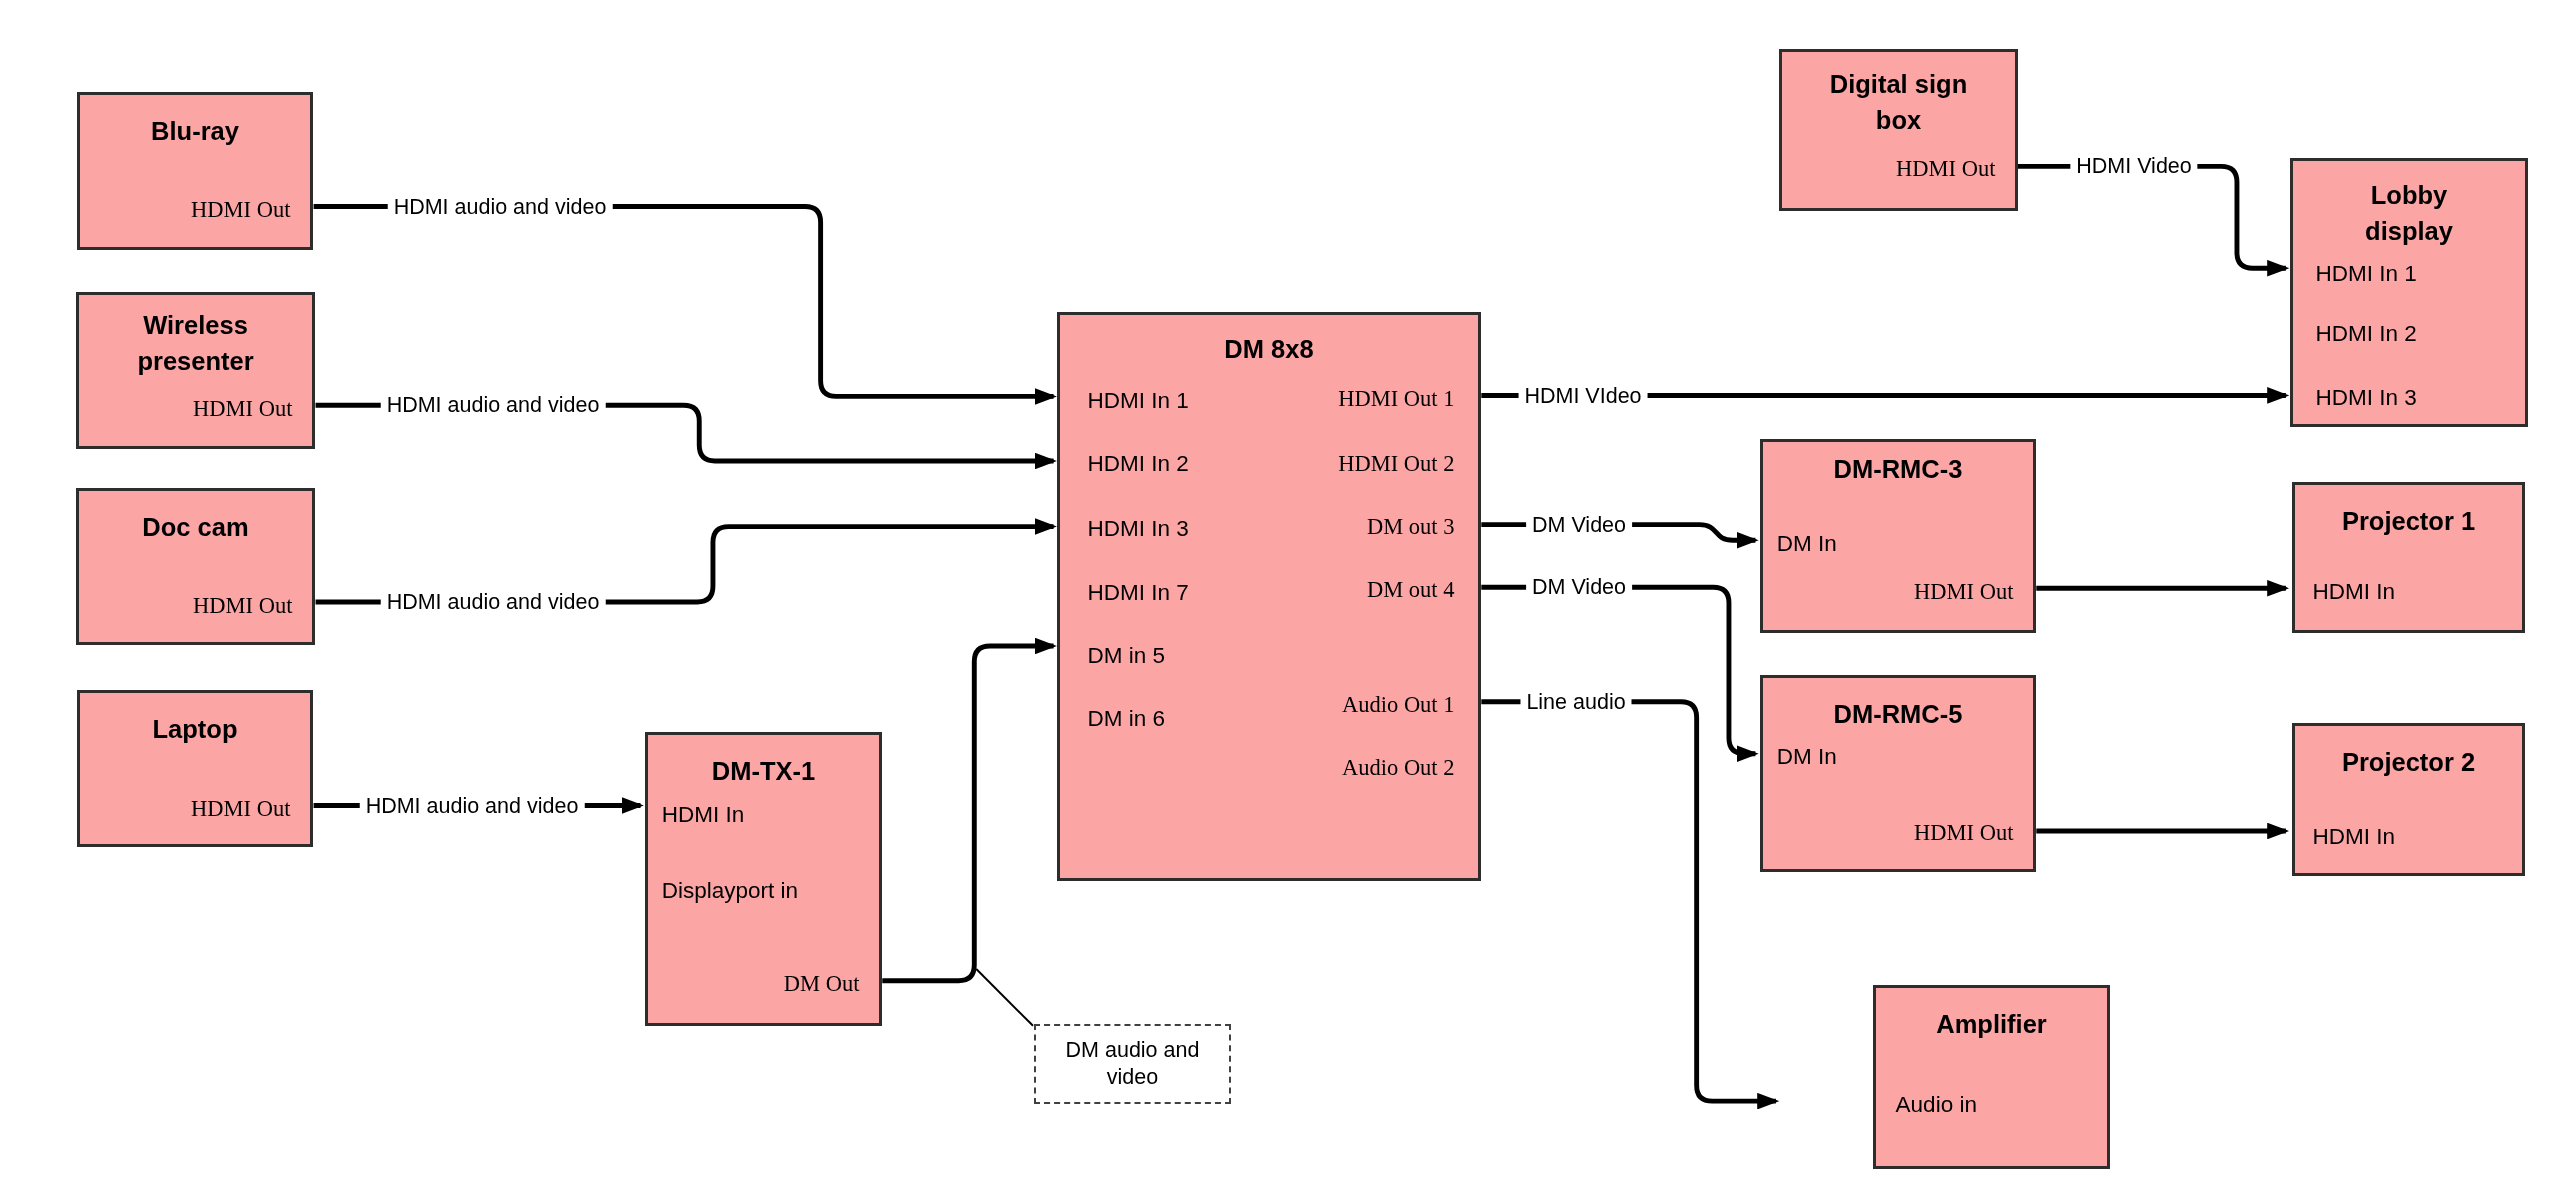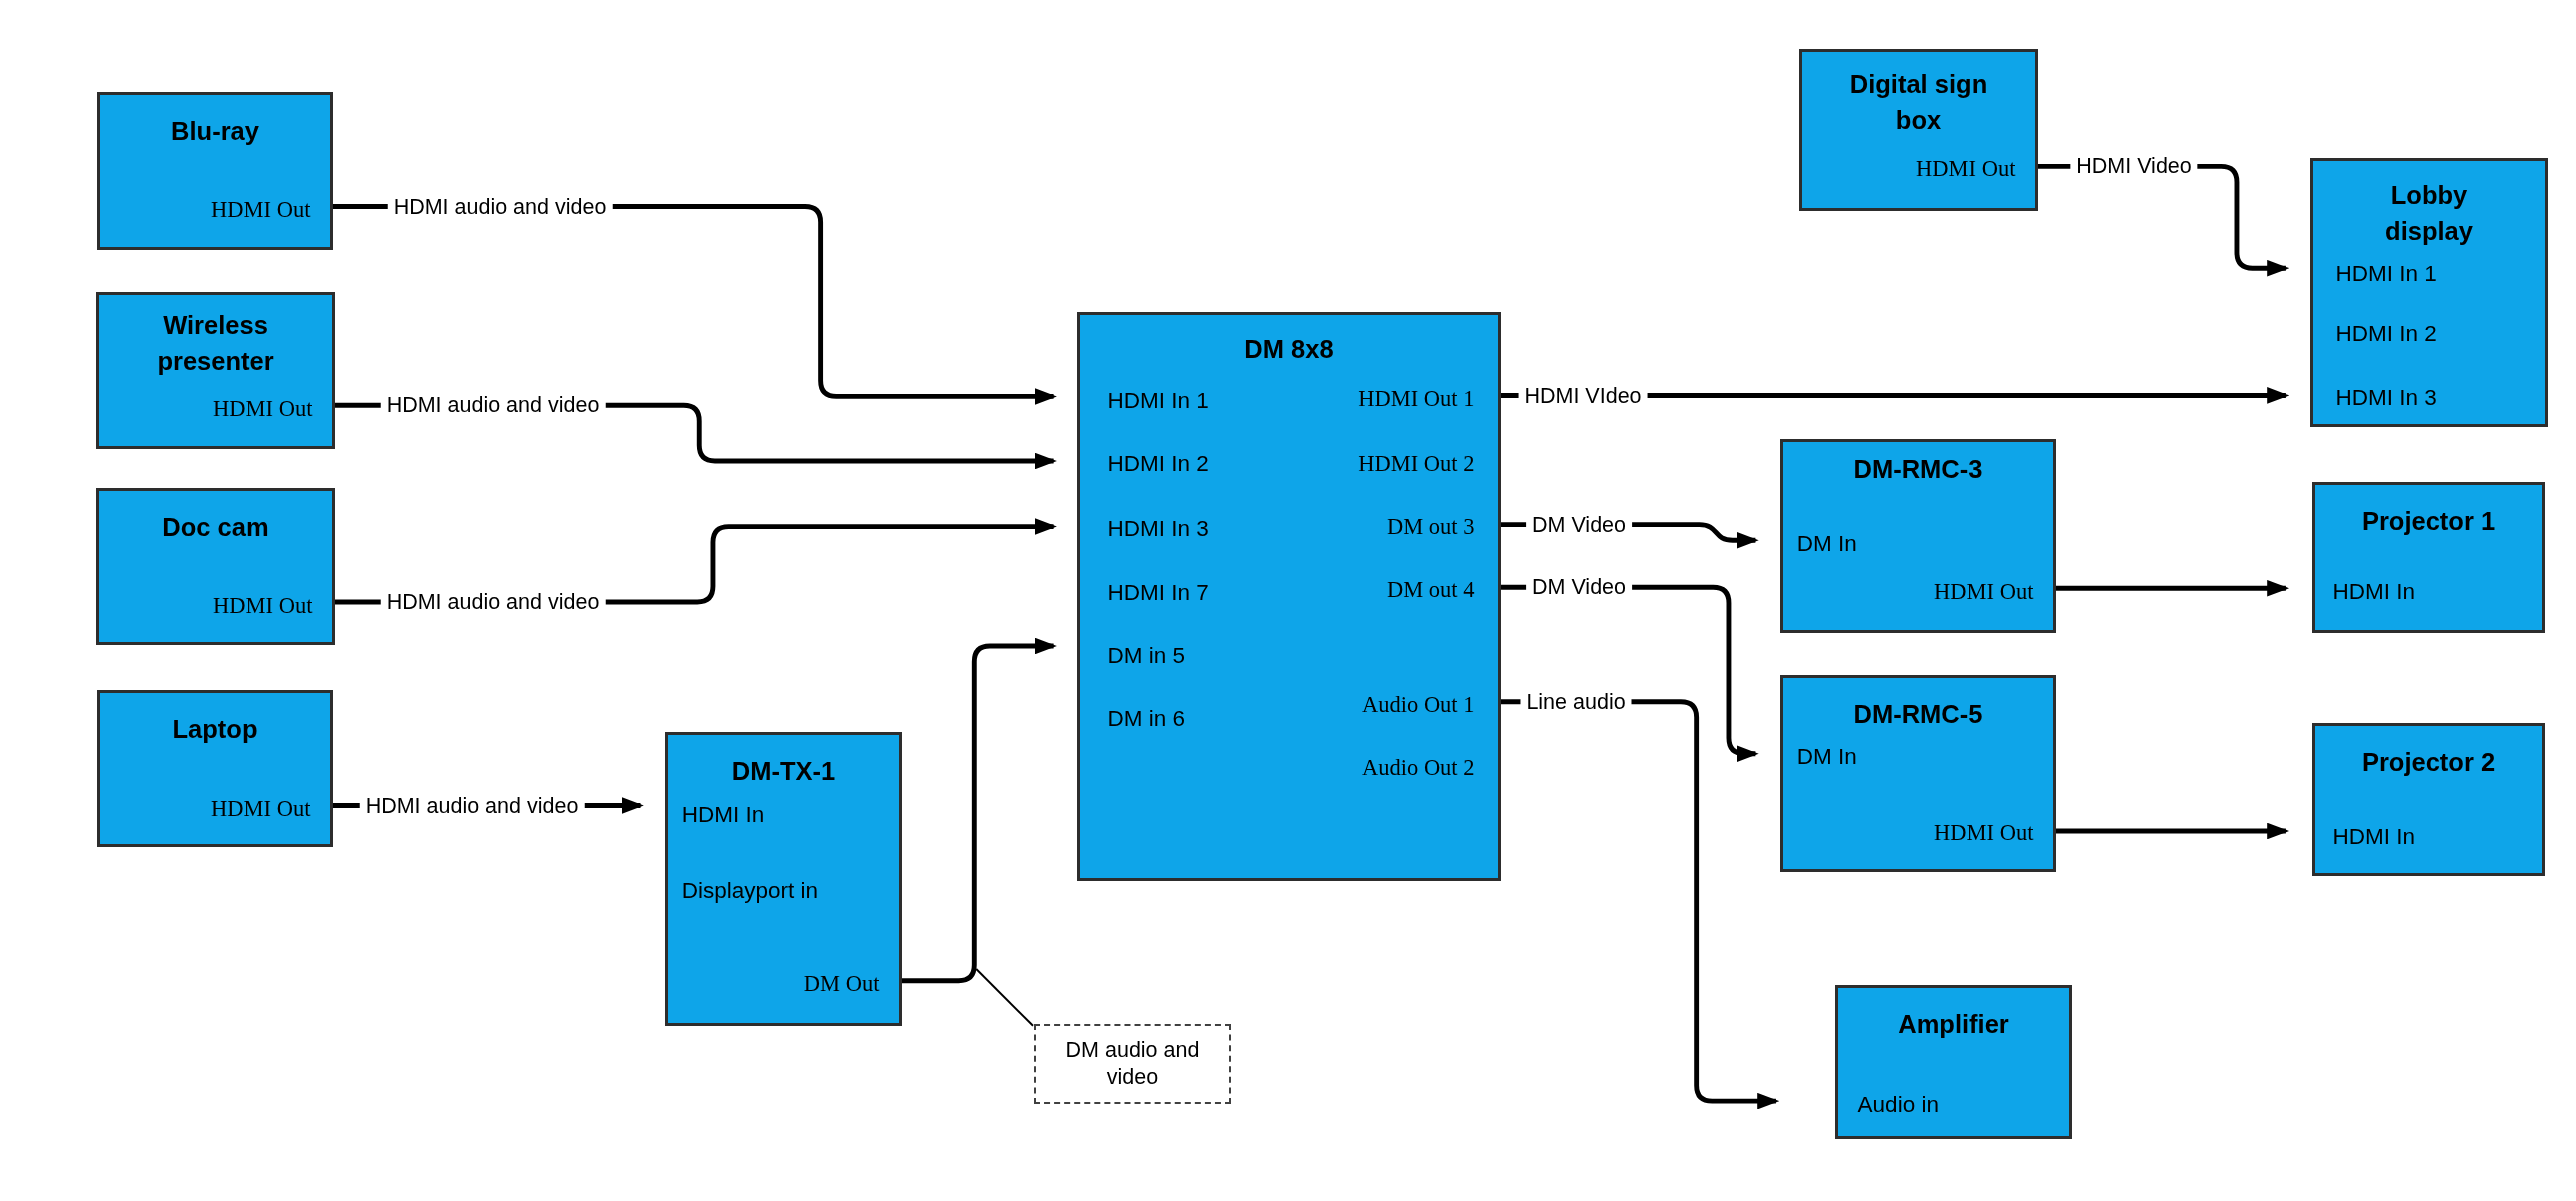--- a/index.html
+++ b/index.html
@@ -16,24 +16,23 @@
     overflow: hidden;
   }
   #edges {
     position: absolute;
     left: 0; top: 0;
     width: 2576px;
     height: 1201px;
   }
   .node {
     position: absolute;
-    background: #0ea5e9;
+    background: #fca5a5;
     border: 3.9px solid #2d2d2d;
     box-sizing: border-box;
-    margin-left: 20px;
   }
   .node .title {
     padding-top: 17.6px;
     text-align: center;
     font-size: 25.5px;
     font-weight: bold;
     color: #000000;
     line-height: 36px;
   }
   .port {
@@ -170,21 +169,21 @@
     <div class="title">DM-RMC-5</div>
     <div class="port left" style="left:13.7px;top:79px">DM In</div>
     <div class="port right" style="top:155px">HDMI Out</div>
   </div>
 
   <div class="node" style="left:2292px;top:723px;width:233px;height:153px">
     <div class="title">Projector 2</div>
     <div class="port left" style="left:17.6px;top:111px">HDMI In</div>
   </div>
 
-  <div class="node" style="left:1815px;top:985px;width:237px;height:154px">
+  <div class="node" style="left:1873px;top:985px;width:237px;height:184px">
     <div class="title">Amplifier</div>
     <div class="port left" style="left:19.6px;top:117px">Audio in</div>
   </div>
 
   <div class="edge-label" style="left:500px;top:207px">HDMI audio and video</div>
   <div class="edge-label" style="left:493px;top:405px">HDMI audio and video</div>
   <div class="edge-label" style="left:493px;top:602px">HDMI audio and video</div>
   <div class="edge-label" style="left:472px;top:806px">HDMI audio and video</div>
   <div class="edge-label" style="left:2134px;top:166px">HDMI Video</div>
   <div class="edge-label" style="left:1583px;top:396px">HDMI VIdeo</div>

